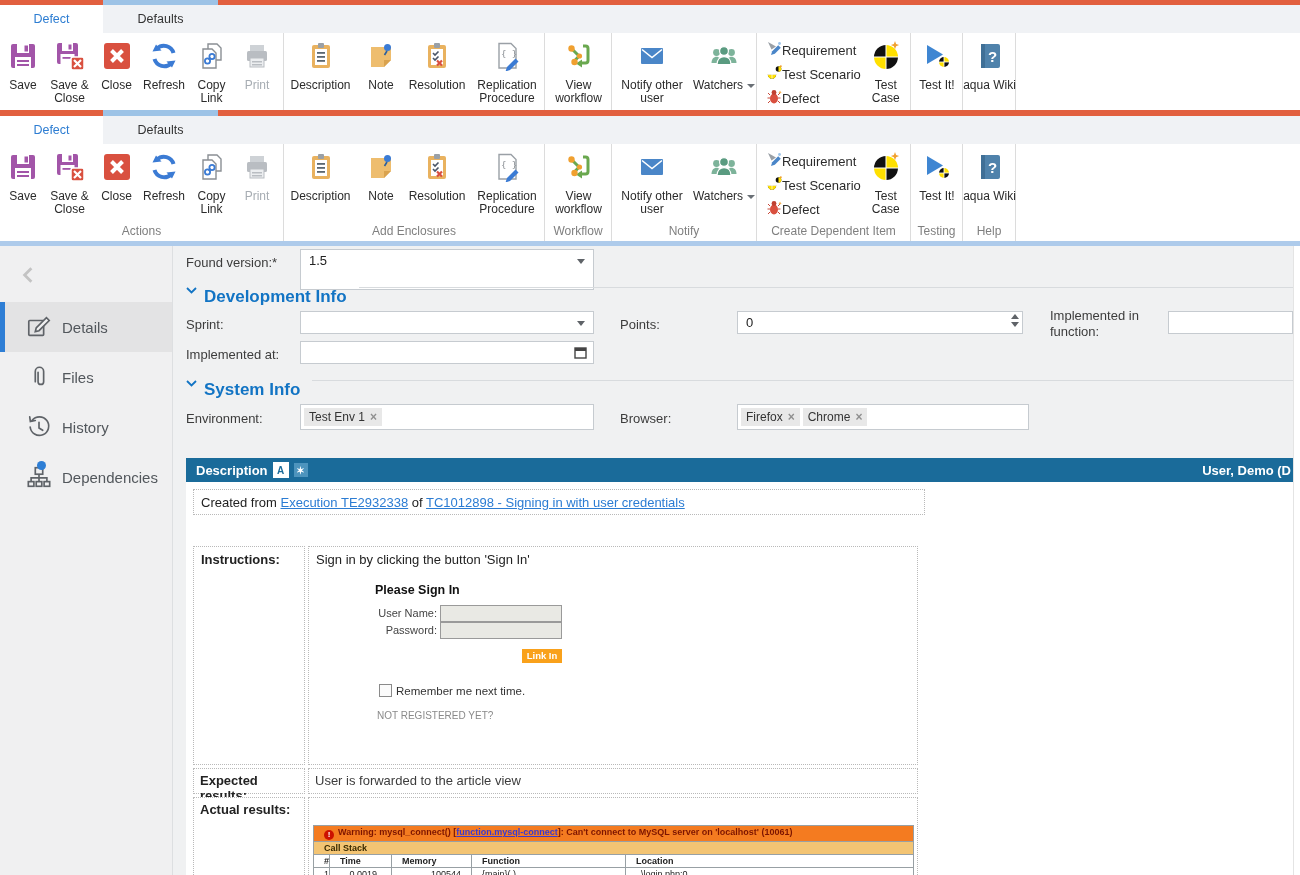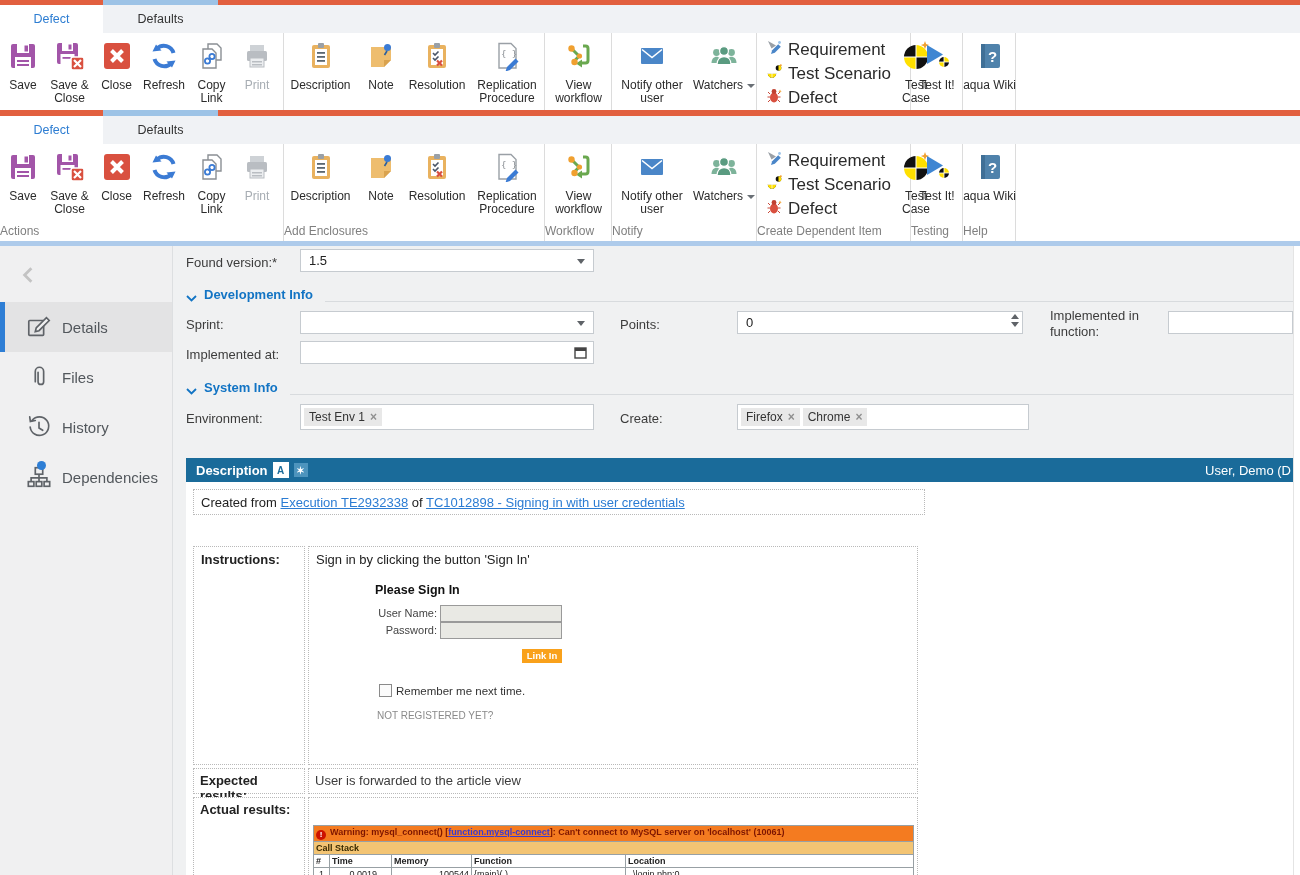--- a/index.html
+++ b/index.html
@@ -13,23 +13,23 @@
   .tab.active{background:#fff;color:#2d7dd2;width:103px}
   .tab.t2{width:115px}
   
   .btnrow{position:absolute;left:0;width:1300px;background:#fff;display:flex;align-items:stretch}
   .rb-group{box-sizing:border-box;border-right:1px solid #dcdcdc;display:flex;flex-direction:column;flex:0 0 auto}
   .rb-row{display:flex;flex:1}
   .rb-btn{box-sizing:border-box;display:flex;flex-direction:column;align-items:center;
     padding-top:8px;cursor:pointer;flex:0 0 auto}
   .rb-btn .lbl{font-size:12px;line-height:13px;text-align:center;color:#2b2b2b;margin-top:4px;white-space:pre-line}
   .rb-btn.disabled .lbl{color:#a7adb3}
-  .rb-glabel{height:17px;font-size:12px;color:#7f7f7f;line-height:15px}
+  .rb-glabel{height:17px;font-size:12px;color:#7f7f7f;text-align:center;line-height:15px}
   .rb-stack{display:flex;flex-direction:column;padding:5px 0 0 10px;flex:0 0 auto}
-  .rb-stack-item{display:flex;align-items:center;height:24px;gap:6px;font-size:17px;color:#2b2b2b;cursor:pointer;white-space:nowrap}
+  .rb-stack-item{display:flex;align-items:center;height:24px;font-size:13px;color:#2b2b2b;cursor:pointer;white-space:nowrap}
   .blueline{position:absolute;left:0;top:241px;width:1300px;height:5px;background:#aecbeb}
   .arrow-dn{display:inline-block;width:0;height:0;border-left:4px solid transparent;
     border-right:4px solid transparent;border-top:4px solid #6a7076;margin-left:4px;vertical-align:middle}
   
   #sidebar{position:absolute;left:0;top:246px;width:172px;height:629px;background:#f0f0f1;border-right:1px solid #dddfe1}
   .sb-collapse{position:absolute;left:20px;top:266px;cursor:pointer}
   .sb-item{position:absolute;left:0;width:172px;height:50px;display:flex;align-items:center;cursor:pointer}
   .sb-item.active{background:#e3e3e4}
   .sb-bar{position:absolute;left:0;top:0;bottom:0;width:5px;background:transparent}
   .sb-item.active .sb-bar{background:#2e7ed5}
@@ -38,53 +38,53 @@
   .sb-dot{position:absolute;left:37px;top:9px;width:9px;height:9px;border-radius:50%;background:#2e7ed5}
   
   .flabel{position:absolute;font-size:13px;color:#3c3c3c}
   .inp{position:absolute;background:#fff;border:1px solid #c6cbd0;box-sizing:border-box;font-size:13px;color:#222}
   .inp .val{position:absolute;left:8px;top:3px}
   .sel-arrow{position:absolute;right:8px;top:9px;width:0;height:0;border-left:4px solid transparent;
     border-right:4px solid transparent;border-top:5px solid #5f6368}
   .spin{position:absolute;right:3px;top:2px;display:flex;flex-direction:column;gap:3px;align-items:center}
   .spin .up{width:0;height:0;border-left:4px solid transparent;border-right:4px solid transparent;border-bottom:5px solid #5f6368}
   .spin .dn{width:0;height:0;border-left:4px solid transparent;border-right:4px solid transparent;border-top:5px solid #5f6368}
-  .sect{position:absolute;display:flex;align-items:flex-end;font-size:13px;font-weight:bold;color:#1274c4}
+  .sect{position:absolute;display:flex;align-items:flex-start;font-size:17px;font-weight:bold;color:#1274c4}
   .sect svg{margin-right:7px}
   .sect .rule{height:1px;background:#d8dbde;margin-left:12px}
   .chip{display:inline-flex;align-items:center;background:#e8e8e8;color:#333;font-size:12px;
     padding:0 5px;margin:3px 0 0 3px;height:18px}
   .chip .x{color:#8f8f8f;font-weight:bold;margin-left:5px;font-size:12px;cursor:pointer}
   
   #dhead{position:absolute;left:186px;top:458px;width:1107px;height:24px;background:#1a6b9a;color:#fff;
     font-size:13px;font-weight:bold;display:flex;align-items:center;padding:0;box-sizing:border-box}
   #dhead .ttl{margin-left:10px}
   .hicon{display:inline-flex;align-items:center;justify-content:center;width:14px;height:14px;margin-left:5px;
     font-size:10px;font-weight:bold;cursor:pointer}
   .hicon.a{background:#fff;color:#1a6b9a;border:1px solid #fff}
   .hicon.star{background:#4d94bd;color:#fff}
-  #dhead .usr{position:absolute;right:2px;font-weight:normal;font-size:13px;white-space:nowrap}
+  #dhead .usr{position:absolute;right:2px;font-weight:bold;font-size:13px;white-space:nowrap}
   #dbody{position:absolute;left:186px;top:482px;width:1107px;height:393px;background:#fff;overflow:hidden}
   .dblock{position:absolute;border:1px dotted #b9b9b9;background:#fff;box-sizing:border-box;font-size:13px;color:#222}
   .dblock .pad{padding:5px 7px}
   .lnk{color:#2b7cd3;text-decoration:underline;cursor:pointer}
   .blbl{font-weight:bold}
   
   #signin{position:absolute;left:66px;top:36px;width:300px}
   #signin .t{font-weight:bold;font-size:12.5px;color:#111}
   .sf-lbl{position:absolute;font-size:11px;color:#444;width:62px}
   .sf-inp{position:absolute;width:120px;height:15px;background:#e9e9e4;border:1px solid #9a9a9a;box-sizing:content-box}
   #sf-btn{position:absolute;left:147px;top:66px;width:40px;height:14px;background:#f9a11b;color:#fff;
     font-size:9.5px;font-weight:bold;text-align:center;line-height:14px;cursor:pointer}
   #sf-chk{position:absolute;left:4px;top:101px;display:flex;align-items:center;font-size:11.5px;color:#333}
   #sf-chk .box{width:11px;height:11px;border:1px solid #8a8a8a;background:#fbfbfb;margin-right:4px}
   #sf-reg{position:absolute;left:2px;top:127px;font-size:10px;color:#8a8a8a}
   
   #etable{position:absolute;left:4px;top:27px;border-collapse:collapse;table-layout:fixed;width:601px;font-size:9px}
-  #etable td,#etable th{border:1px solid #98a0a4;padding:1px 2px;overflow:hidden;white-space:nowrap}
+  #etable td,#etable th{border:1px solid #98a0a4;padding:1px 10px;overflow:hidden;white-space:nowrap}
   #etable .warn{background:#f47b20;color:#7d1500;font-weight:bold}
   #etable .warn .wlnk{color:#3a3ad0;text-decoration:underline;cursor:pointer}
   #etable .cstack{background:#f3c473;color:#3a2a00;font-weight:bold}
   #etable th{background:#fff;text-align:left;font-weight:bold}
   .excl{display:inline-block;width:10px;height:10px;border-radius:50%;background:#cc1100;color:#fff;
     text-align:center;line-height:10px;font-size:8px;font-weight:bold;margin-right:4px;vertical-align:-2px}
   td.r{text-align:right}
   td.c{text-align:center}
   #scrollstrip{position:absolute;left:1293px;top:246px;width:7px;height:629px;background:#fff;border-left:1px solid #e4e4e4}
 </style>
@@ -622,21 +622,21 @@
         <rect x="11" y="19" width="6" height="5"></rect>
         <rect x="19.5" y="19" width="6" height="5"></rect>
       <path d="M14 11v4M5.5 19v-4h17v4M14 15v4"></path>
       </svg>
   </span>
   <span class="sb-dot"></span>
   <span class="sb-lbl">Dependencies</span>
 </div>
 
 <div class="flabel" style="left:186px;top:255px">Found version:*</div>
-<div class="inp" style="left:300px;top:249px;width:294px;height:23px">
+<div class="inp" style="left:300px;top:249px;width:294px;height:41px">
   <span class="val">1.5</span>
     <span class="sel-arrow"></span>
 </div>
 
 <div class="sect" style="left:186px;top:287px;width:1107px">
   <svg width="11" height="7" viewBox="0 0 11 7">
       <path d="M1 1l4.5 4.5L10 1" stroke="#1274c4" stroke-width="1.8" fill="none"></path>
     </svg>
   <span>Development Info</span>
   <span class="rule" style="flex:1"></span>
@@ -680,21 +680,21 @@
   <span>System Info</span>
   <span class="rule" style="flex:1"></span>
 </div>
 
 <div class="flabel" style="left:186px;top:411px">Environment:</div>
 <div class="inp" style="left:300px;top:404px;width:294px;height:26px" id="env-box"><span class="chip">
       <span>Test Env 1</span>
       <span class="x">×</span>
     </span></div>
 
-<div class="flabel" style="left:620px;top:411px">Create:</div>
+<div class="flabel" style="left:620px;top:411px">Browser:</div>
 <div class="inp" style="left:737px;top:404px;width:292px;height:26px" id="browser-box"><span class="chip">
       <span>Firefox</span>
       <span class="x">×</span>
     </span><span class="chip">
       <span>Chrome</span>
       <span class="x">×</span>
     </span></div>
 
 <div id="dhead">
   <span class="ttl">Description</span>

